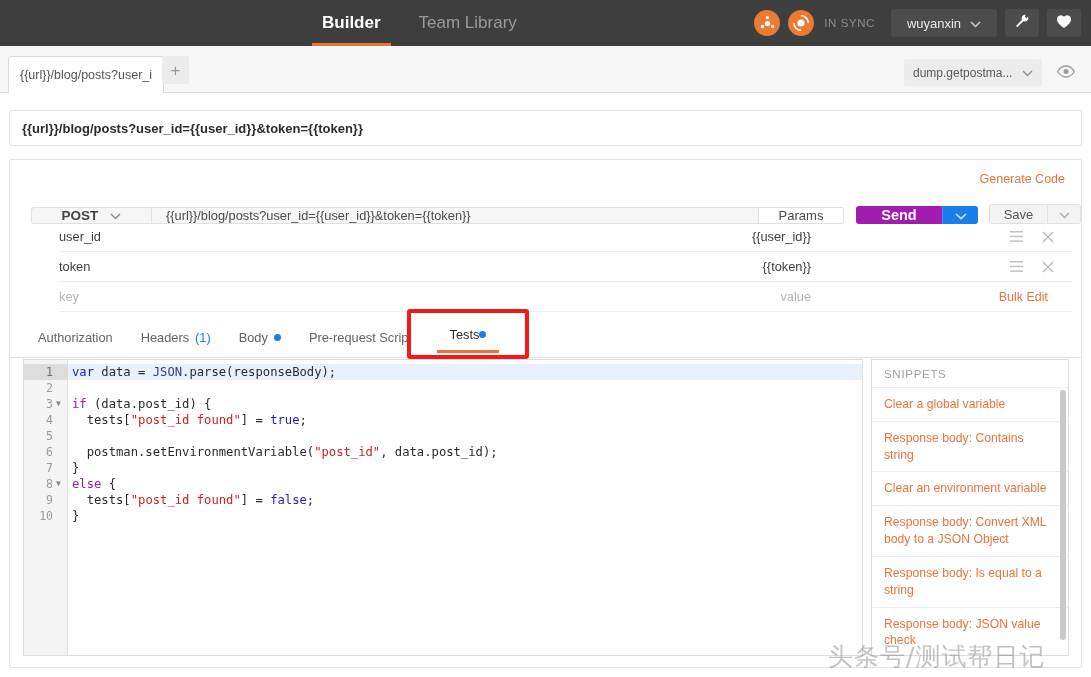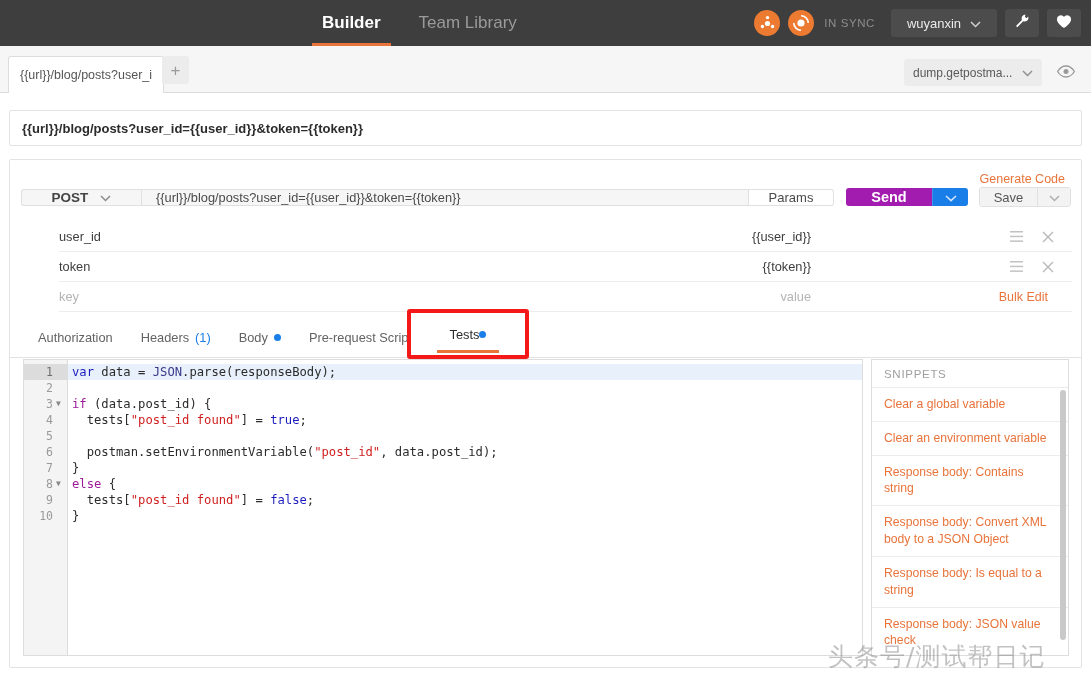--- a/index.html
+++ b/index.html
@@ -116,23 +116,23 @@
 
   
   .panel {
     position: absolute; left: 9px; top: 159px;
     width: 1073px; height: 509px;
     background: #fff;
     border: 1px solid #e3e3e3; border-radius: 2px;
   }
 
   .reqrow {
-    position: absolute; left: 11px; top: 10px;
+    position: absolute; left: 21px; top: 10px;
     width: 1050px; height: 54px;
-    display: flex; align-items: center;
+    display: flex; align-items: flex-end;
   }
   .method-box {
     width: 120px; background: #f6f6f6;
     border: 1px solid #e0e0e0; border-right: none;
     border-radius: 3px 0 0 3px;
     display: flex; align-items: center; justify-content: center; gap: 12px;
     font-size: 13.5px; font-weight: bold; color: #444;
     cursor: pointer;
   }
   .url-input {
@@ -579,22 +579,22 @@
           <span class="fold empty">▼</span>
         </div>
       </div>
     <div class="codearea"><div class="cline hl"><span class="k-var">var</span><span> data = </span><span class="k-cls">JSON</span><span>.parse(responseBody);</span></div><div class="cline">&nbsp;</div><div class="cline"><span class="k-ctl">if</span><span> (data.post_id) {</span></div><div class="cline"><span>  tests[</span><span class="k-str">"post_id found"</span><span>] = </span><span class="k-bool">true</span><span>;</span></div><div class="cline">&nbsp;</div><div class="cline"><span>  postman.setEnvironmentVariable(</span><span class="k-str">"post_id"</span><span>, data.post_id);</span></div><div class="cline"><span>}</span></div><div class="cline"><span class="k-ctl">else</span><span> {</span></div><div class="cline"><span>  tests[</span><span class="k-str">"post_id found"</span><span>] = </span><span class="k-bool">false</span><span>;</span></div><div class="cline"><span>}</span></div></div>
   </div>
 
   <div class="snippets">
     <div class="sn-head">SNIPPETS</div>
     <div>
         <div class="sn-item">Clear a global variable</div>
+        <div class="sn-item">Response body: Contains string</div>
         <div class="sn-item">Clear an environment variable</div>
-        <div class="sn-item">Response body: Contains string</div>
         <div class="sn-item">Response body: Convert XML body to a JSON Object</div>
         <div class="sn-item">Response body: Is equal to a string</div>
         <div class="sn-item">Response body: JSON value check</div>
       </div>
     <div class="sn-scroll"></div>
   </div>
 
 </div>
 
 <div class="watermark">头条号/测试帮日记</div>

